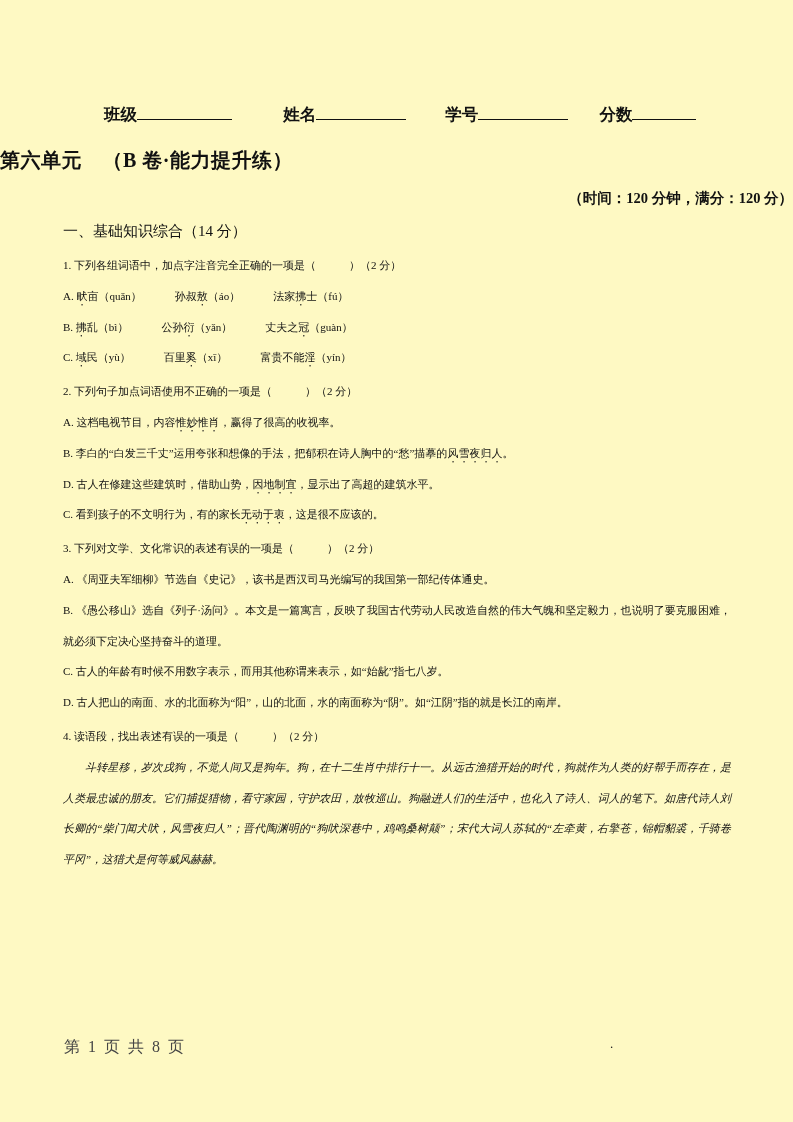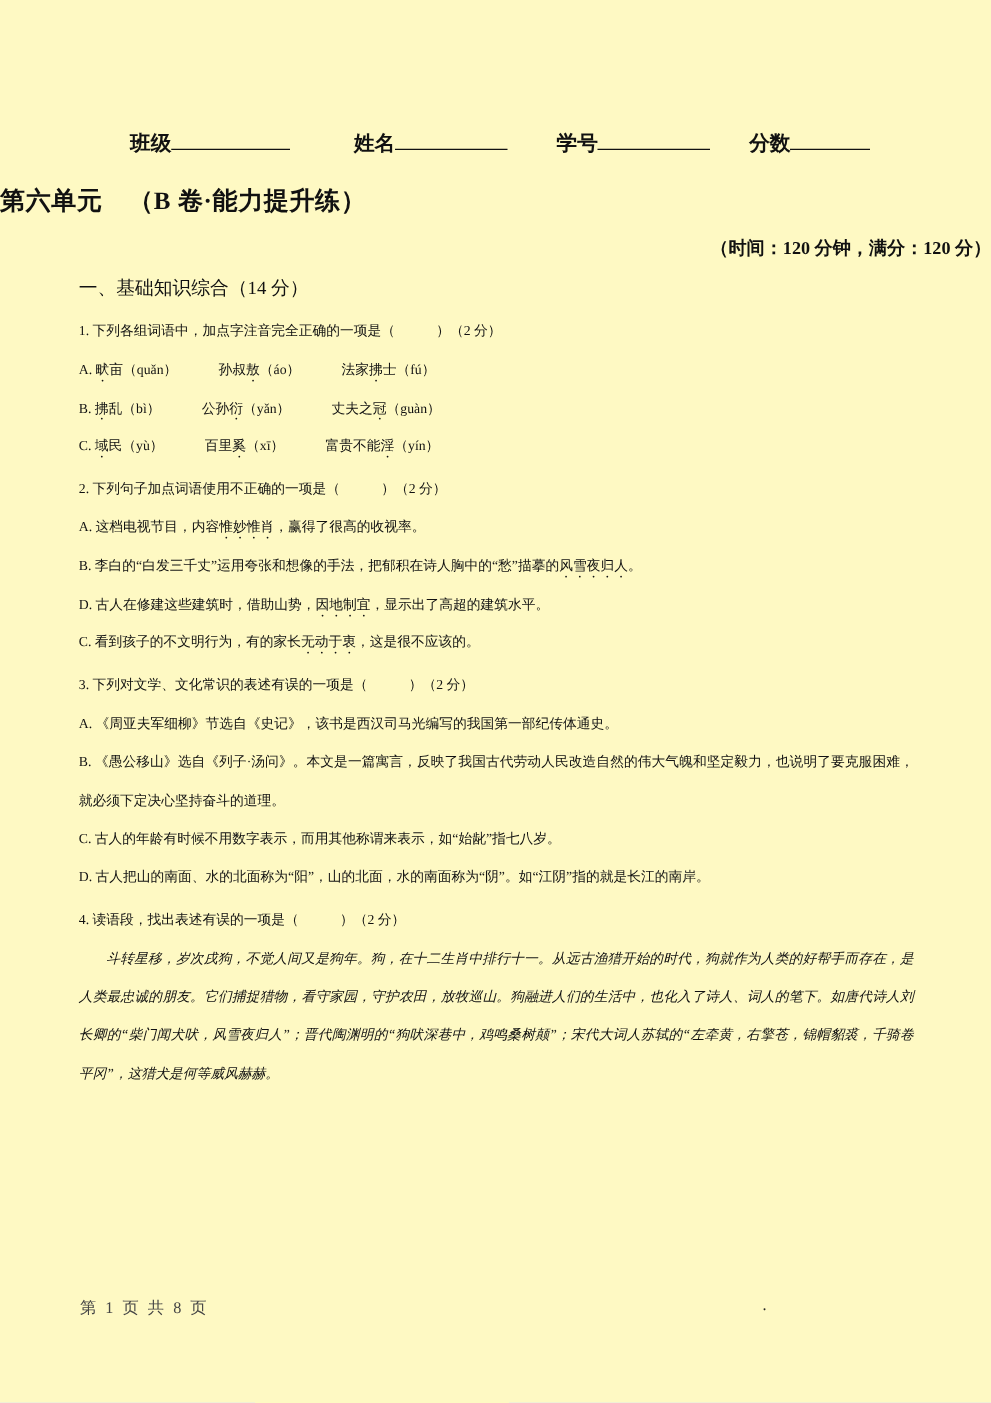--- a/index.html
+++ b/index.html
@@ -84,21 +84,21 @@
     -webkit-text-emphasis: filled dot;
     -webkit-text-emphasis-position: under right;
     text-emphasis: filled dot;
     text-emphasis-position: under right;
   }
   
   .footer {
     position: absolute;
     left: 64px;
     top: 1037px;
-    font-size: 13px;
+    font-size: 16px;
     letter-spacing: 2px;
     color: #454545;
   }
   .stray {
     position: absolute;
     left: 610px;
     top: 1036px;
     font-size: 13px;
     color: #222;
   }

